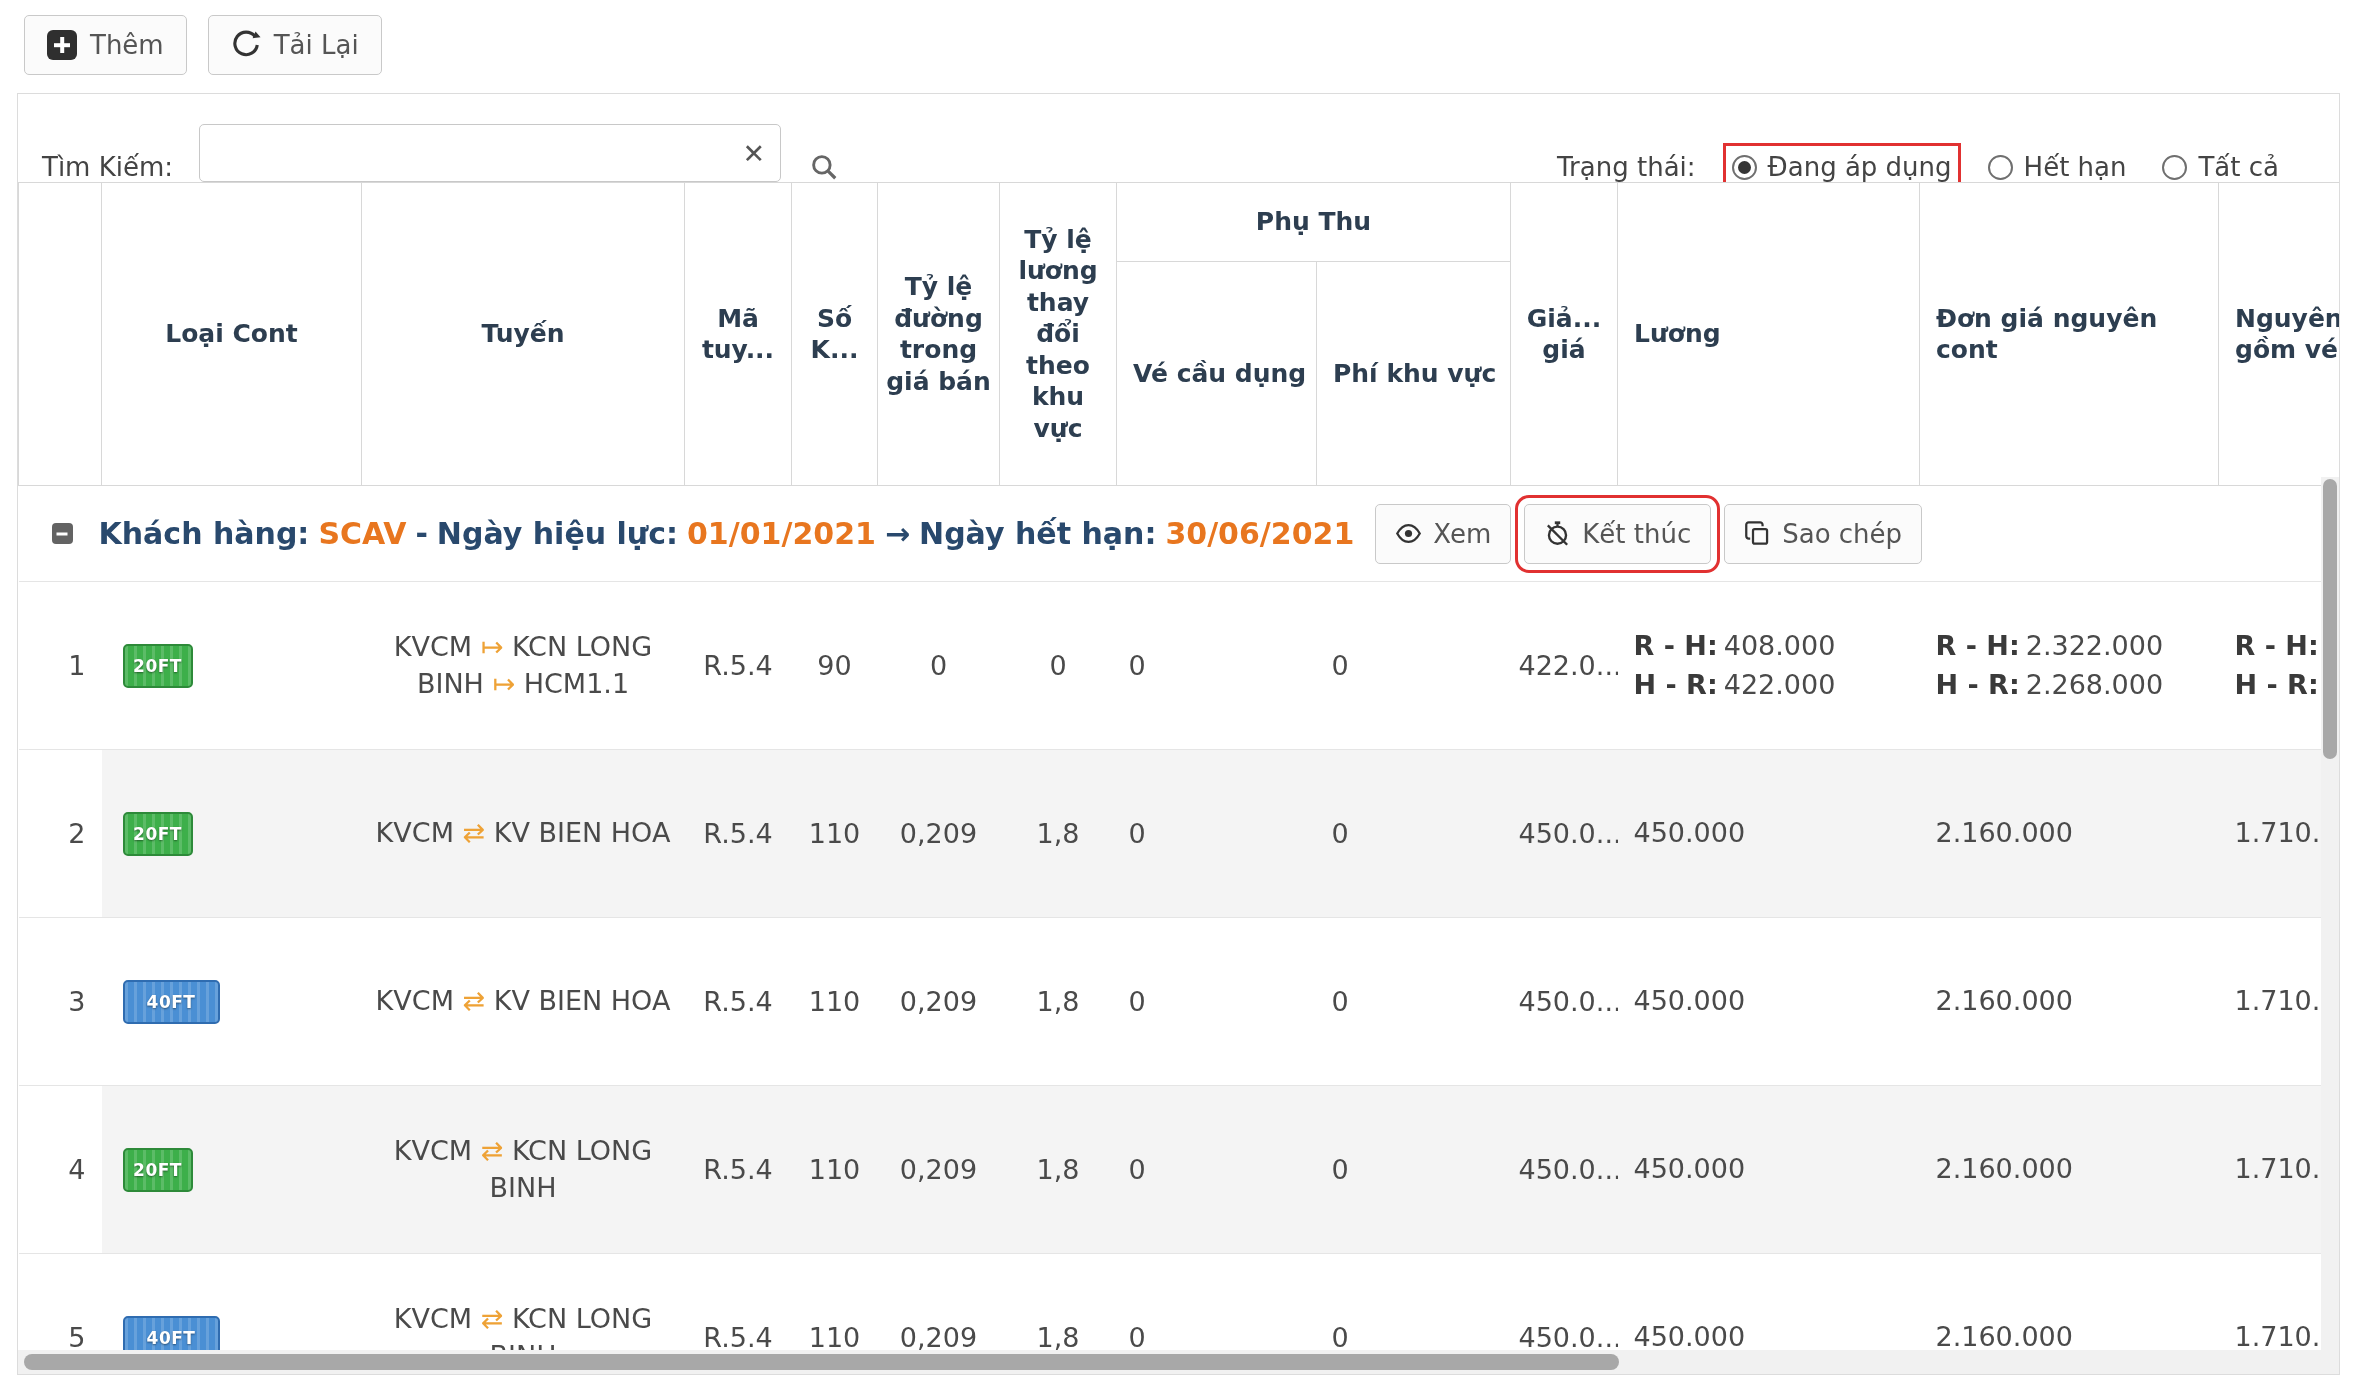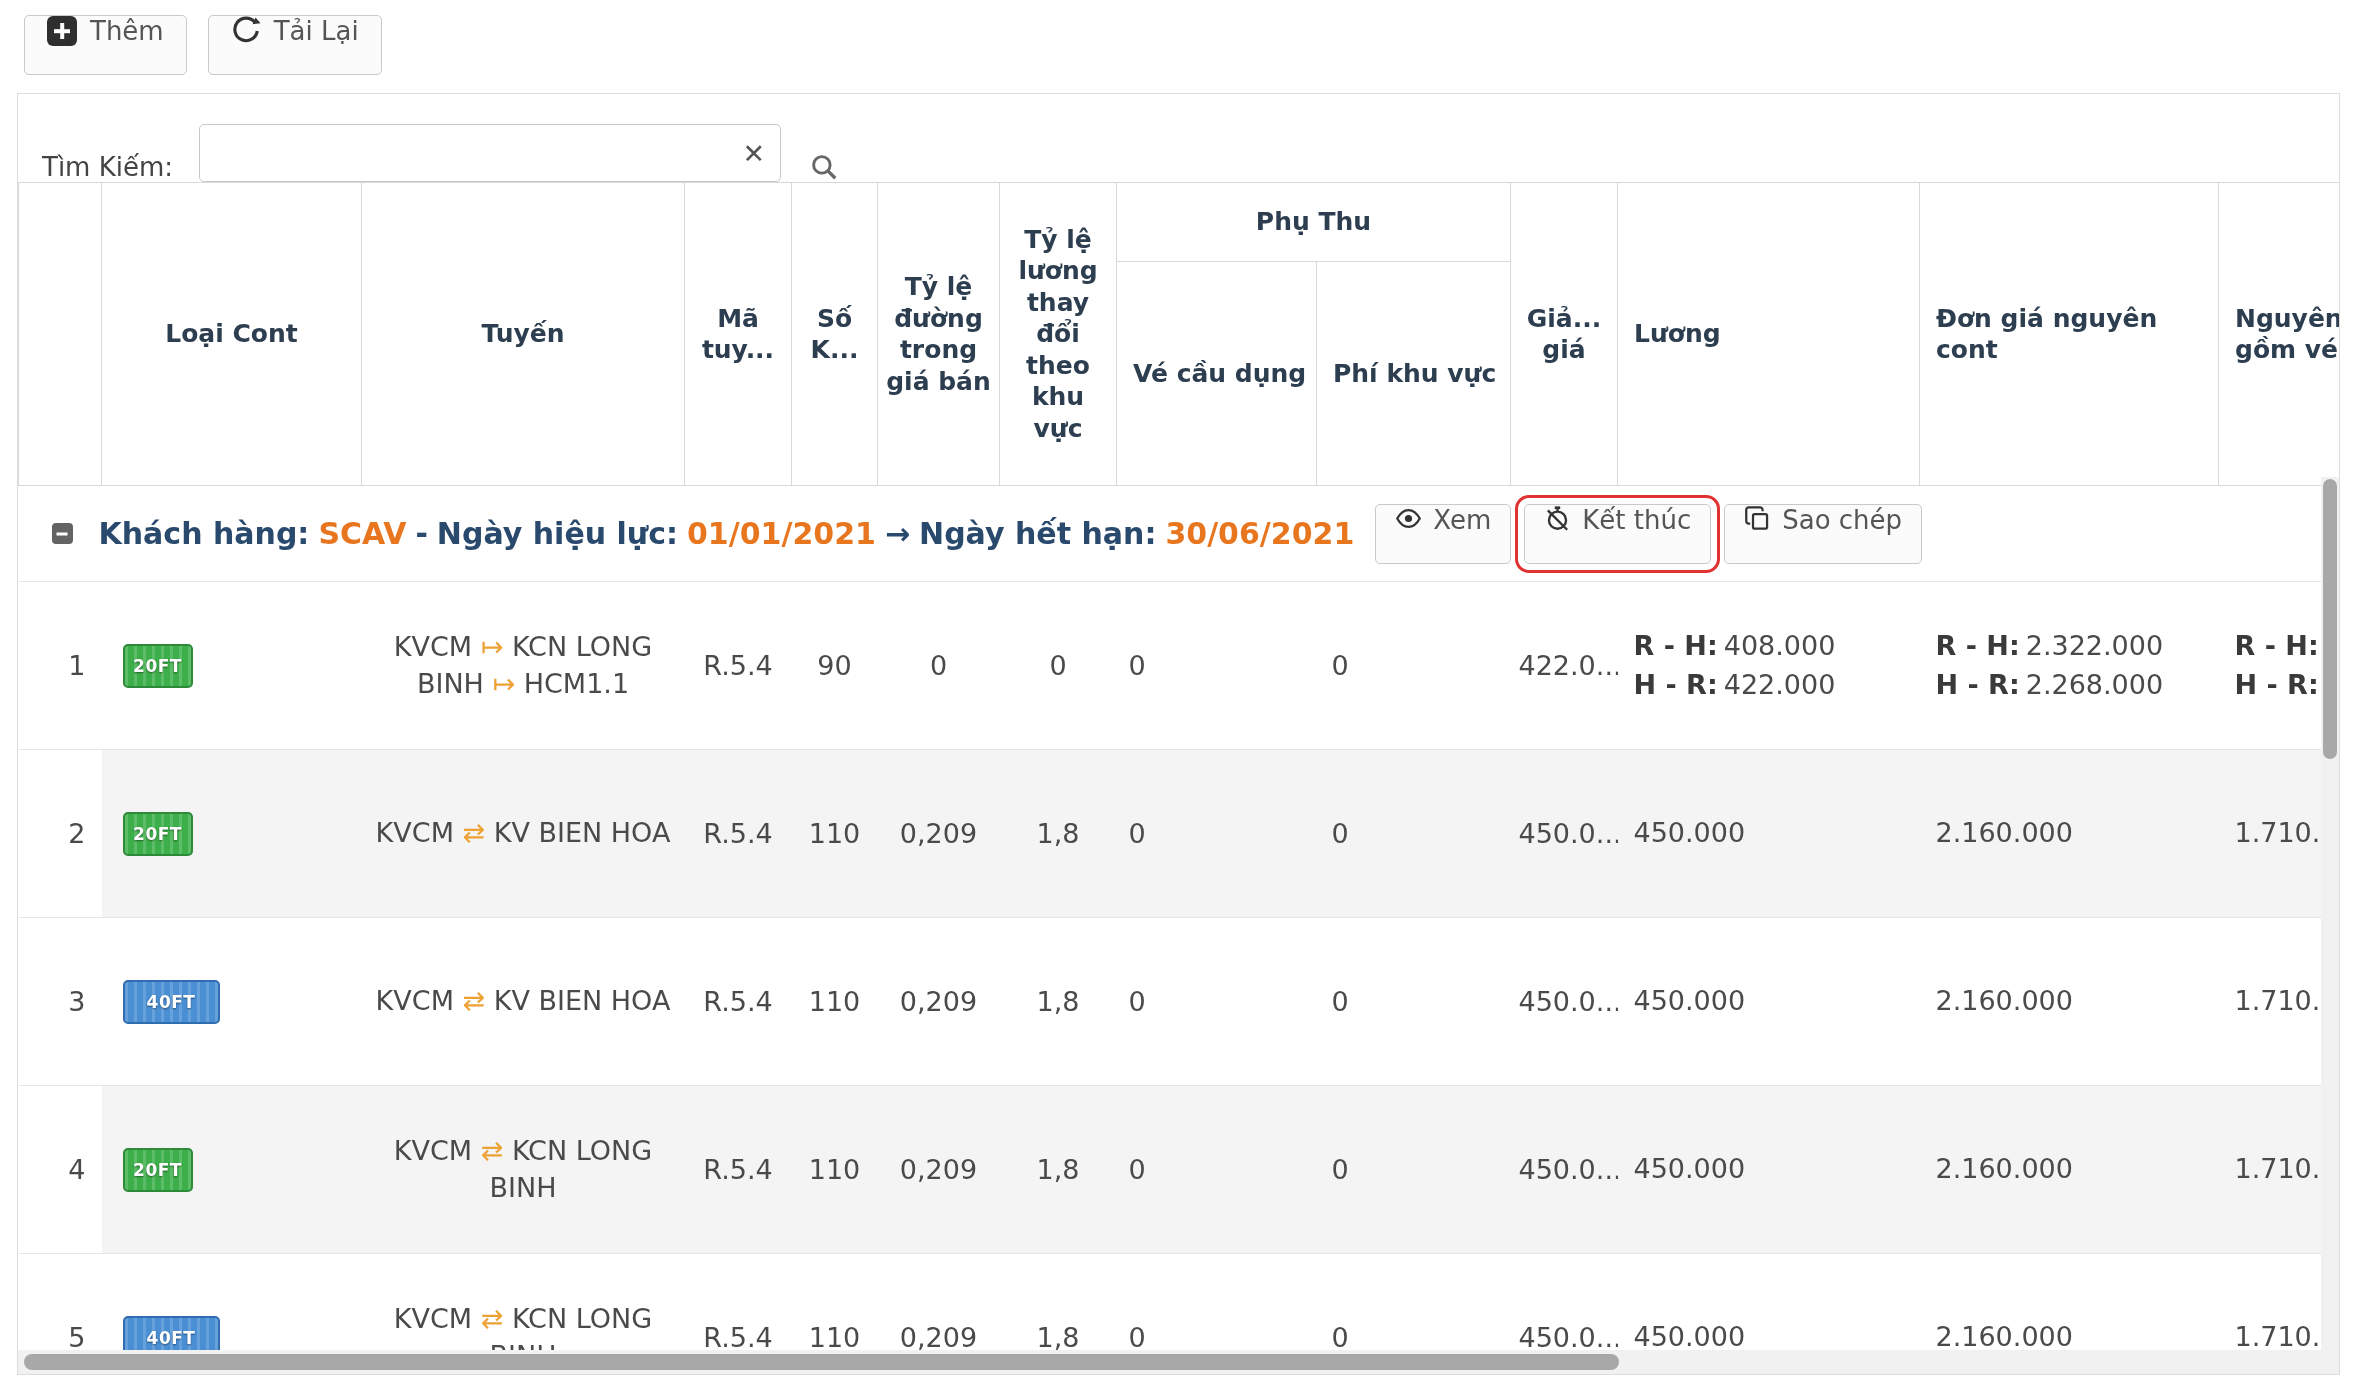--- a/index.html
+++ b/index.html
@@ -4,21 +4,21 @@
 <style>
   * { margin:0; padding:0; box-sizing:border-box; }
   html,body {
     width:2355px; height:1377px; overflow:hidden; background:#fff;
     font-family:"DejaVu Sans","Liberation Sans",sans-serif; color:#4a4a4a;
   }
 
   
   .toolbar { display:flex; gap:21px; margin:15px 0 18px 24px; }
   .btn {
-    display:inline-flex; align-items:flex-start; gap:13px; height:60px; padding:0 22px;
+    display:inline-flex; align-items:center; gap:13px; height:60px; padding:0 22px;
     background:#fbfbfb; border:1px solid #c9c9c9; border-radius:5px;
     font-size:26px; color:#555; cursor:pointer; font-family:inherit; white-space:nowrap;
   }
   .plus-icon { width:30px; height:30px; background:#2f2f2f; border-radius:6px; position:relative; flex:0 0 auto; }
   .plus-icon::before, .plus-icon::after { content:''; position:absolute; background:#fff; left:50%; top:50%; transform:translate(-50%,-50%); }
   .plus-icon::before { width:16px; height:3.6px; }
   .plus-icon::after  { width:3.6px; height:16px; }
   .icon-svg { width:30px; height:30px; flex:0 0 auto; }
 
   
@@ -120,20 +120,35 @@
     <span class="search-label">Tìm Kiếm:</span>
     <span class="search-wrap">
       <input class="search-input" type="text" value="" style="">
       <span class="clear-icon">✕</span>
     </span>
     <svg class="icon-svg search-icon" viewBox="0 0 24 24">
       <circle cx="10.3" cy="10.3" r="6.6" fill="none" stroke="#666" stroke-width="2.3"></circle>
       <line x1="15.3" y1="15.3" x2="21" y2="21" stroke="#666" stroke-width="2.6"></line>
     </svg>
 
+    <span class="status-group">
+      <span class="status-label">Trạng thái:</span>
+      <label class="status-opt annot">
+        <span class="radio selected"></span>
+        <span class="opt-label">Đang áp dụng</span>
+      </label>
+      <label class="status-opt">
+        <span class="radio"></span>
+        <span class="opt-label">Hết hạn</span>
+      </label>
+      <label class="status-opt">
+        <span class="radio"></span>
+        <span class="opt-label">Tất cả</span>
+      </label>
+    </span>
   </div>
 
   <div class="viewport">
     <table>
       <colgroup>
         <col style="width:83px">
           <col style="width:260px">
           <col style="width:323px">
           <col style="width:107px">
         <col style="width:86px">

